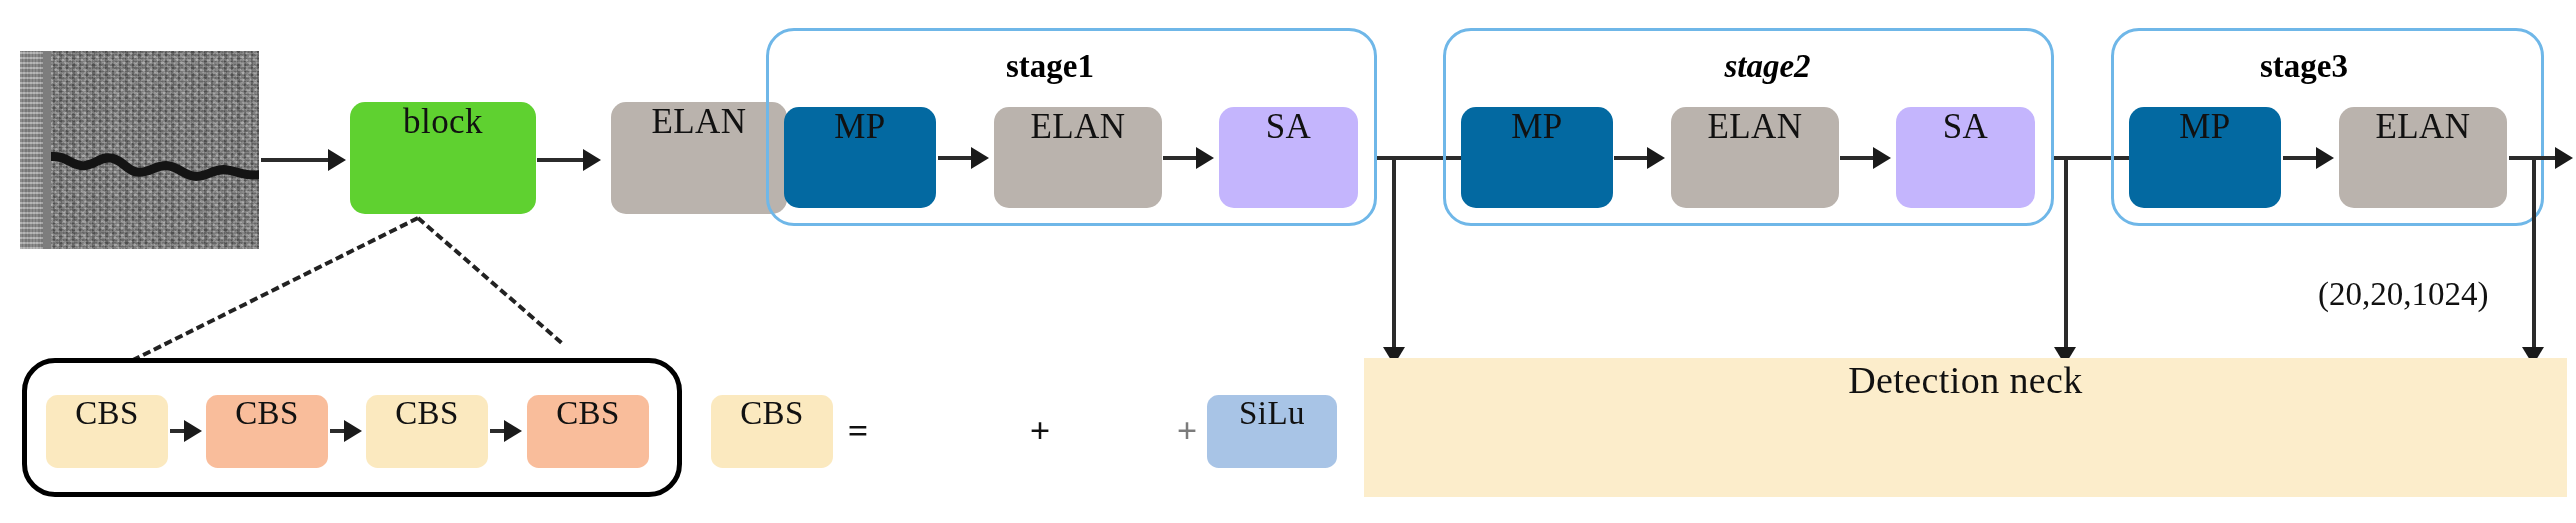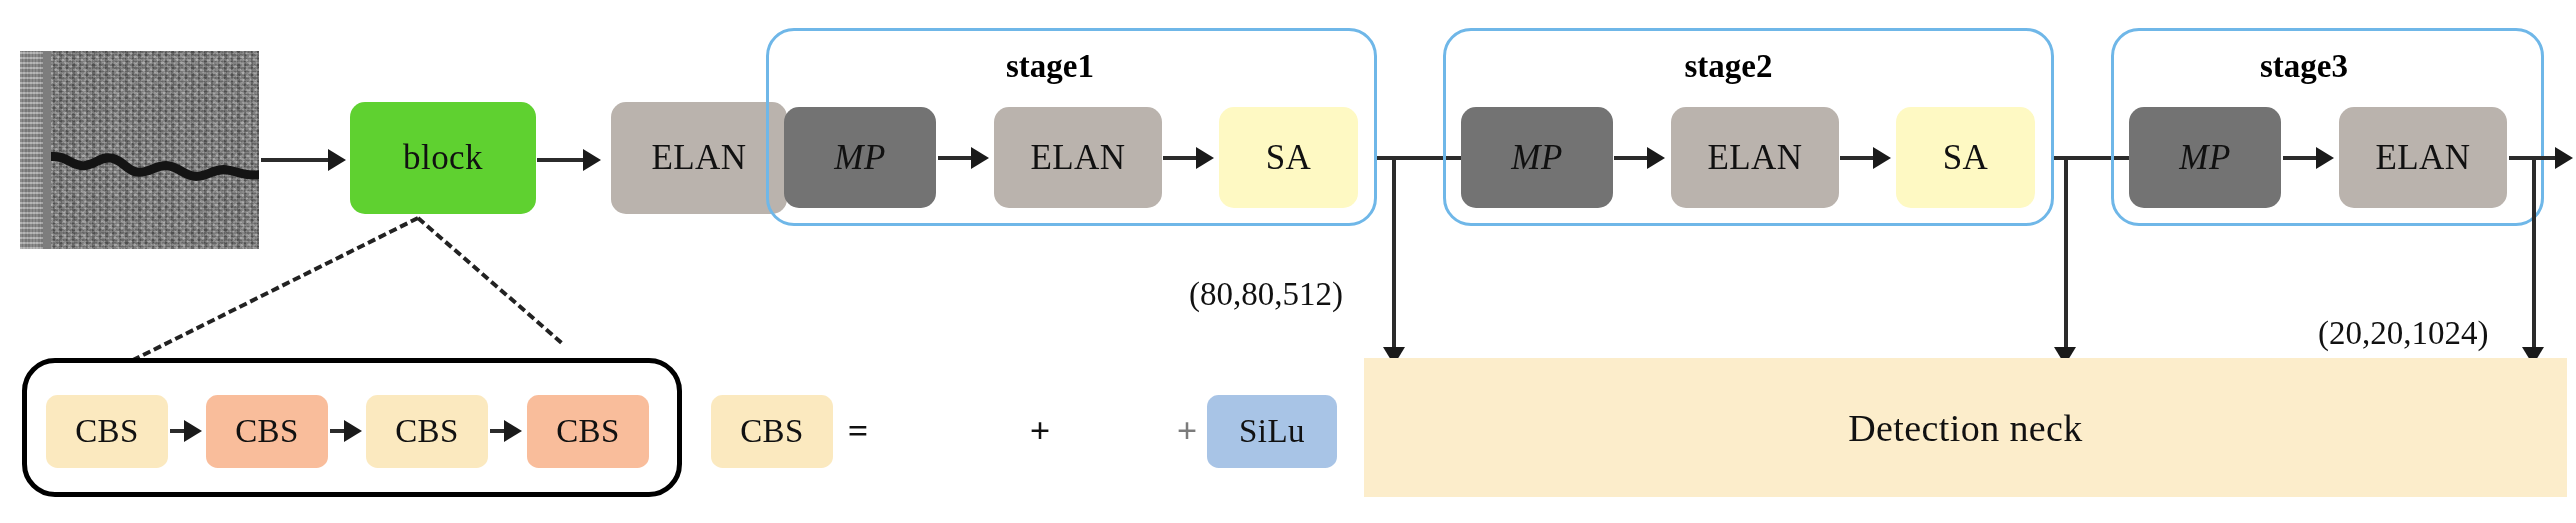--- a/index.html
+++ b/index.html
@@ -17,33 +17,32 @@
     height: 523px;
     background: #ffffff;
     overflow: hidden;
   }
 
   
   .node {
     position: absolute;
     box-sizing: border-box;
     display: flex;
-    align-items: center;
     justify-content: center;
     border-radius: 15px;
     color: #111111;
     font-family: "Liberation Serif", serif;
     font-size: 35px;
     letter-spacing: 0.4px;
     white-space: nowrap;
   }
   .node.green   { background: #5fd130; }
   .node.grey    { background: #bab3ad; }
-  .node.blue    { background: #737373; font-style: italic; }
-  .node.green2  { background: #fef9c3; }
+  .node.blue    { background: #0369a1; }
+  .node.green2  { background: #c4b5fd; }
   .node.cream   { background: #fbe9bf; }
   .node.salmon  { background: #f9bd9b; }
   .node.steel   { background: #a8c4e6; }
   .node.neck    { background: #fcedcb; border-radius: 0; }
 
   
   .stage-box {
     position: absolute;
     box-sizing: border-box;
     border: 3.3px solid #6fb7e8;
@@ -200,24 +199,23 @@
   <div class="arrowhead-r" style="left:1196px; top:147px;"></div>
 
   <div class="node green2" style="left:1219px; top:107px; width:139px; height:101px;">
     <span>SA</span>
   </div>
 
   <div class="arrow-h" style="left:1377px; top:156px; width:97px;"></div>
   <div class="arrowhead-r" style="left:1471px; top:147px;"></div>
   <div class="arrow-v" style="left:1392px; top:156px; height:195px;"></div>
   <div class="arrowhead-d" style="left:1383px; top:347px;"></div>
-  <div class="dim-label" style="left:1189px; top:276px;">(80,80,512)</div>
 
   <div class="stage-box" style="left:1443px; top:28px; width:611px; height:198px;"></div>
-  <div class="stage-title" style="left:1383px; top:48px; width:691px;">stage2</div>
+  <div class="stage-title" style="left:1422px; top:48px; width:691px;font-style:italic;">stage2</div>
 
   <div class="node blue" style="left:1461px; top:107px; width:152px; height:101px;">
     <span>MP</span>
   </div>
   <div class="arrow-h" style="left:1614px; top:156px; width:36px;"></div>
   <div class="arrowhead-r" style="left:1647px; top:147px;"></div>
 
   <div class="node grey" style="left:1671px; top:107px; width:168px; height:101px;">
     <span>ELAN</span>
   </div>
@@ -243,21 +241,21 @@
   <div class="arrowhead-r" style="left:2316px; top:147px;"></div>
 
   <div class="node grey" style="left:2339px; top:107px; width:168px; height:101px;">
     <span>ELAN</span>
   </div>
 
   <div class="arrow-h" style="left:2509px; top:156px; width:54px;"></div>
   <div class="arrowhead-r" style="left:2555px; top:147px;"></div>
   <div class="arrow-v" style="left:2532px; top:156px; height:195px;"></div>
   <div class="arrowhead-d" style="left:2522px; top:347px;"></div>
-  <div class="dim-label" style="left:2318px; top:276px;margin-top:39px;">(20,20,1024)</div>
+  <div class="dim-label" style="left:2318px; top:276px;">(20,20,1024)</div>
 
   <div class="dashed" style="left:418px; top:216px; width:355px; transform:rotate(153.5deg);"></div>
   <div class="dashed" style="left:418px; top:216px; width:190px; transform:rotate(41deg);"></div>
 
   <div class="detail-box" style="left:21.5px; top:358px; width:660px; height:139px;"></div>
 
   <div class="node cream" style="left:46px; top:395px; width:122px; height:73px; border-radius:11.6px; font-size:33px;">
     <span>CBS</span>
   </div>
   <div class="arrow-h" style="left:170px; top:429px; width:18px;"></div>

